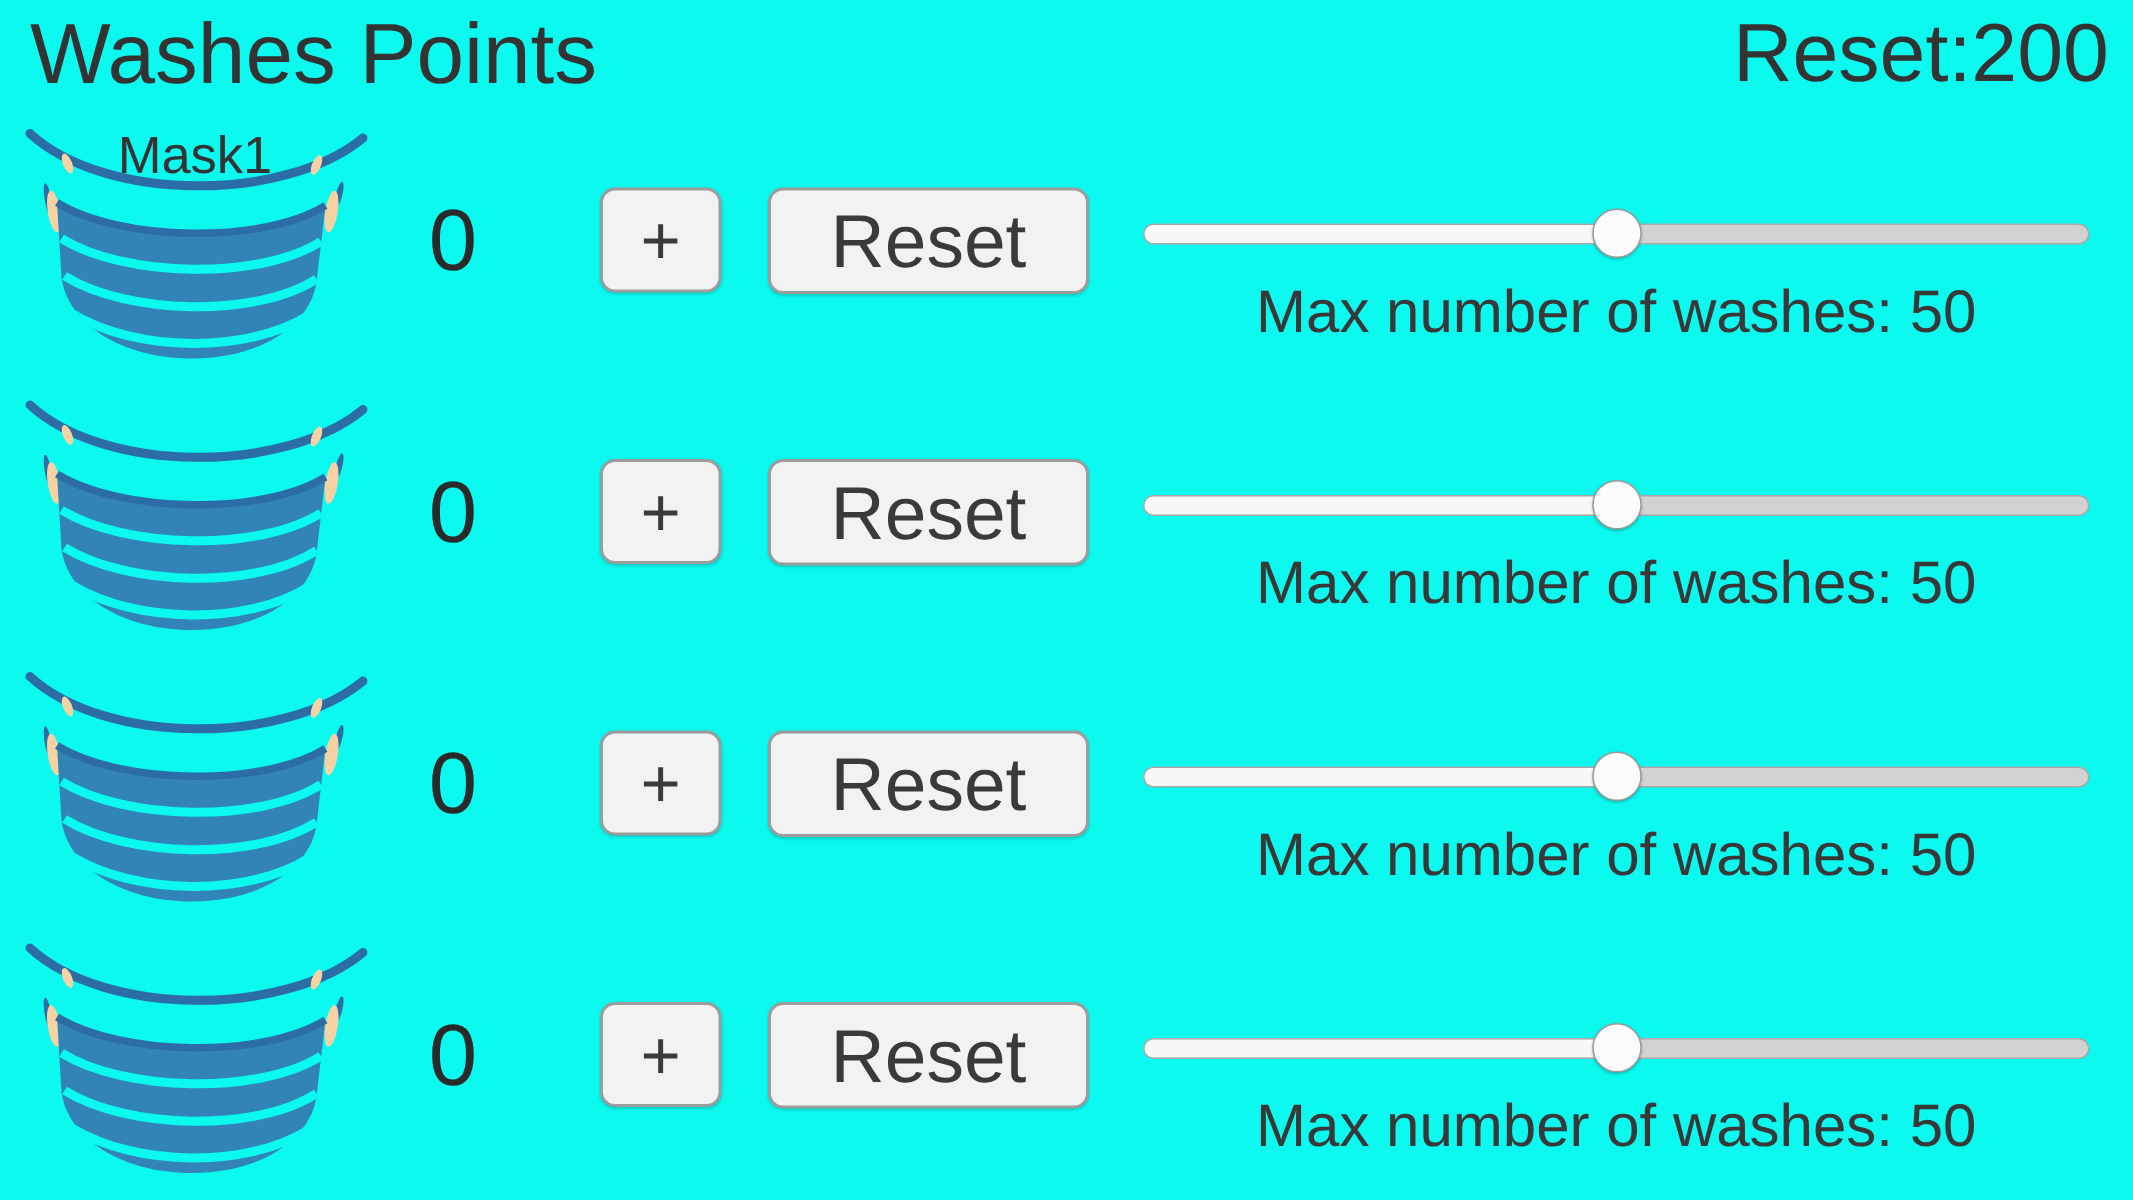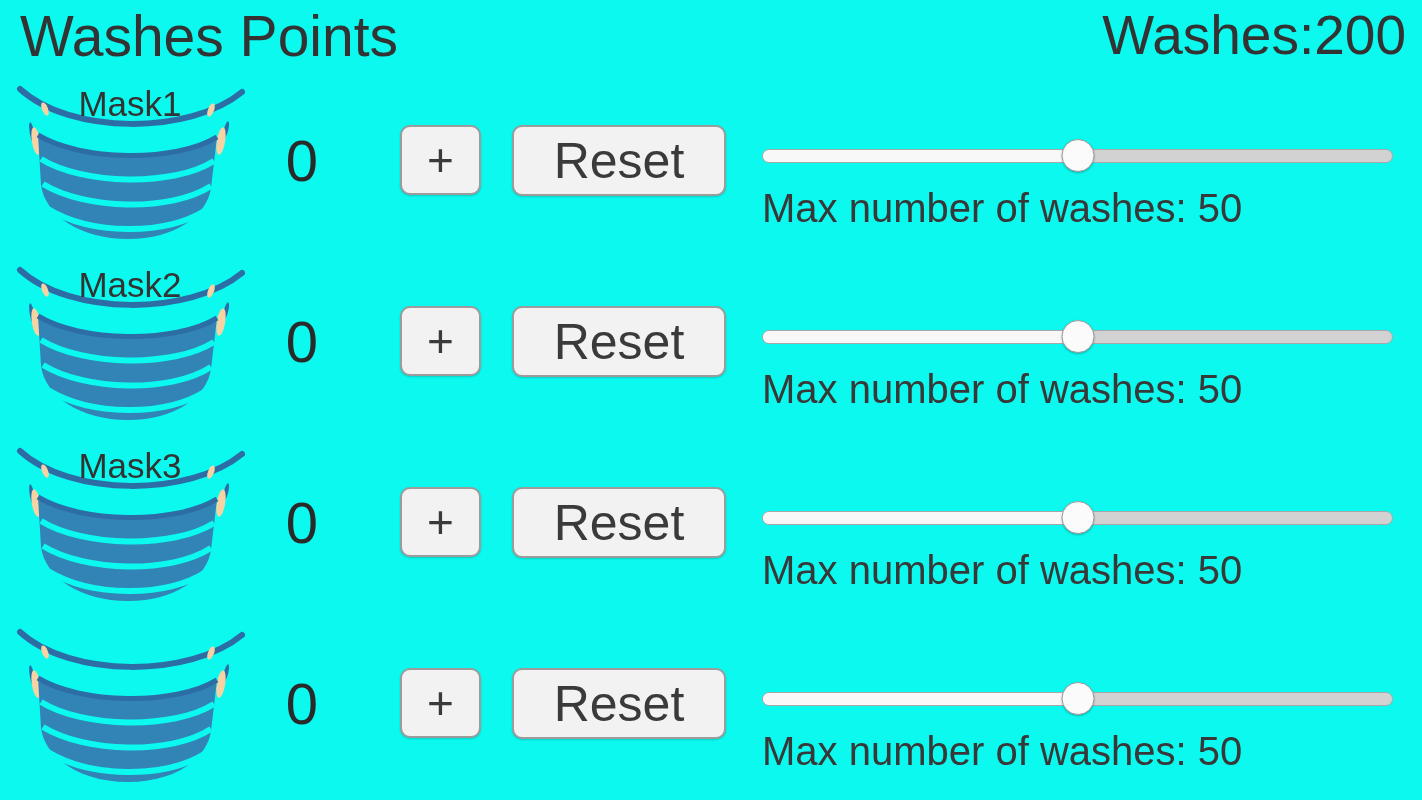--- a/index.html
+++ b/index.html
@@ -56,21 +56,21 @@
     position: absolute; top: 0; width: 33px; height: 33px;
     border-radius: 50%;
     background: var(--thumb, #FBFBFB);
     border: 1.5px solid #9B9B9B;
     box-shadow: 0 1px 2px rgba(0,0,0,0.25);
     transform: translateX(-50%);
     cursor: pointer;
   }
   .max-label {
     position: absolute; left: 762px; top: 102px; width: 631px;
-    font-size: 40px; line-height: 46px; color: #383838;
+    text-align: center; font-size: 40px; line-height: 46px; color: #383838;
     white-space: nowrap;
   }
   .svg-defs { position: absolute; width: 0; height: 0; overflow: hidden; }
 </style>
 </head>
 <body>
 
 <svg class="svg-defs" aria-hidden="true">
   <defs>
     <g id="mask-icon-def">
@@ -90,21 +90,21 @@
       <path d="M 23 52 C 65 78, 160 80, 202 54" fill="none" stroke="var(--mask-strap)" stroke-width="5"></path>
 
       <path d="M 26 76 C 68 102, 158 104, 199 78" fill="none" stroke="var(--background)" stroke-width="6"></path>
       <path d="M 28 101 C 70 127, 156 129, 196 103" fill="none" stroke="var(--background)" stroke-width="6"></path>
       <path d="M 33 126 C 76 152, 150 153, 191 127" fill="none" stroke="var(--background)" stroke-width="6"></path>
     </g>
   </defs>
 </svg>
 
 <div class="title">Washes Points</div>
-<div class="points"><span>Washes:</span><span>200</span></div>
+<div class="points"><span>Reset:</span><span>200</span></div>
 
 <div class="row" style="top:83px;">
   <div class="mask-wrap">
     <svg viewBox="0 0 230 162">
         <use href="#mask-icon-def" xlink:href="#mask-icon-def"></use>
       </svg>
     <div class="mask-label">Mask1</div>
   </div>
   <div class="count">0</div>
   <button class="btn plus-btn">+</button>
@@ -116,40 +116,38 @@
     <div class="slider-thumb" style="left: 50%;"></div>
   </div>
   <div class="max-label">Max number of washes: 50</div>
 </div>
 
 <div class="row" style="top:264px;">
   <div class="mask-wrap">
     <svg viewBox="0 0 230 162">
         <use href="#mask-icon-def" xlink:href="#mask-icon-def"></use>
       </svg>
-    <div class="mask-label">Mask2</div>
   </div>
   <div class="count">0</div>
   <button class="btn plus-btn">+</button>
   <button class="btn reset-btn">Reset</button>
   <div class="slider">
     <div class="slider-track">
       <div class="slider-fill" style="width: 50%;"></div>
     </div>
     <div class="slider-thumb" style="left: 50%;"></div>
   </div>
   <div class="max-label">Max number of washes: 50</div>
 </div>
 
 <div class="row" style="top:445px;">
   <div class="mask-wrap">
     <svg viewBox="0 0 230 162">
         <use href="#mask-icon-def" xlink:href="#mask-icon-def"></use>
       </svg>
-    <div class="mask-label">Mask3</div>
   </div>
   <div class="count">0</div>
   <button class="btn plus-btn">+</button>
   <button class="btn reset-btn">Reset</button>
   <div class="slider">
     <div class="slider-track">
       <div class="slider-fill" style="width: 50%;"></div>
     </div>
     <div class="slider-thumb" style="left: 50%;"></div>
   </div>

